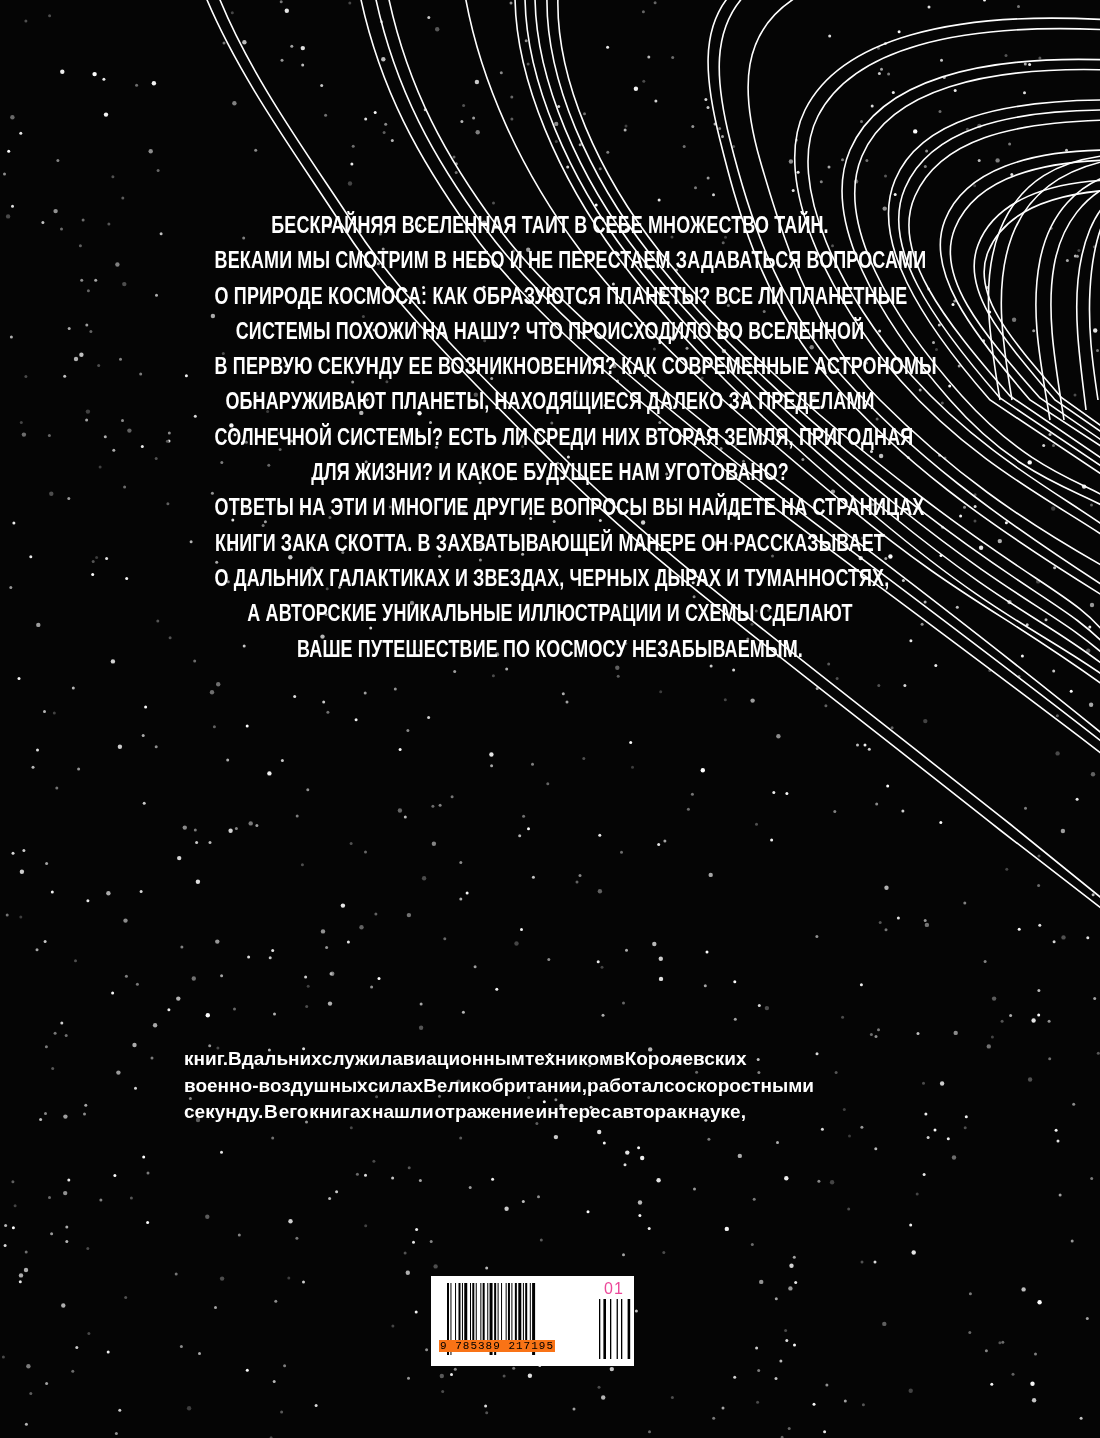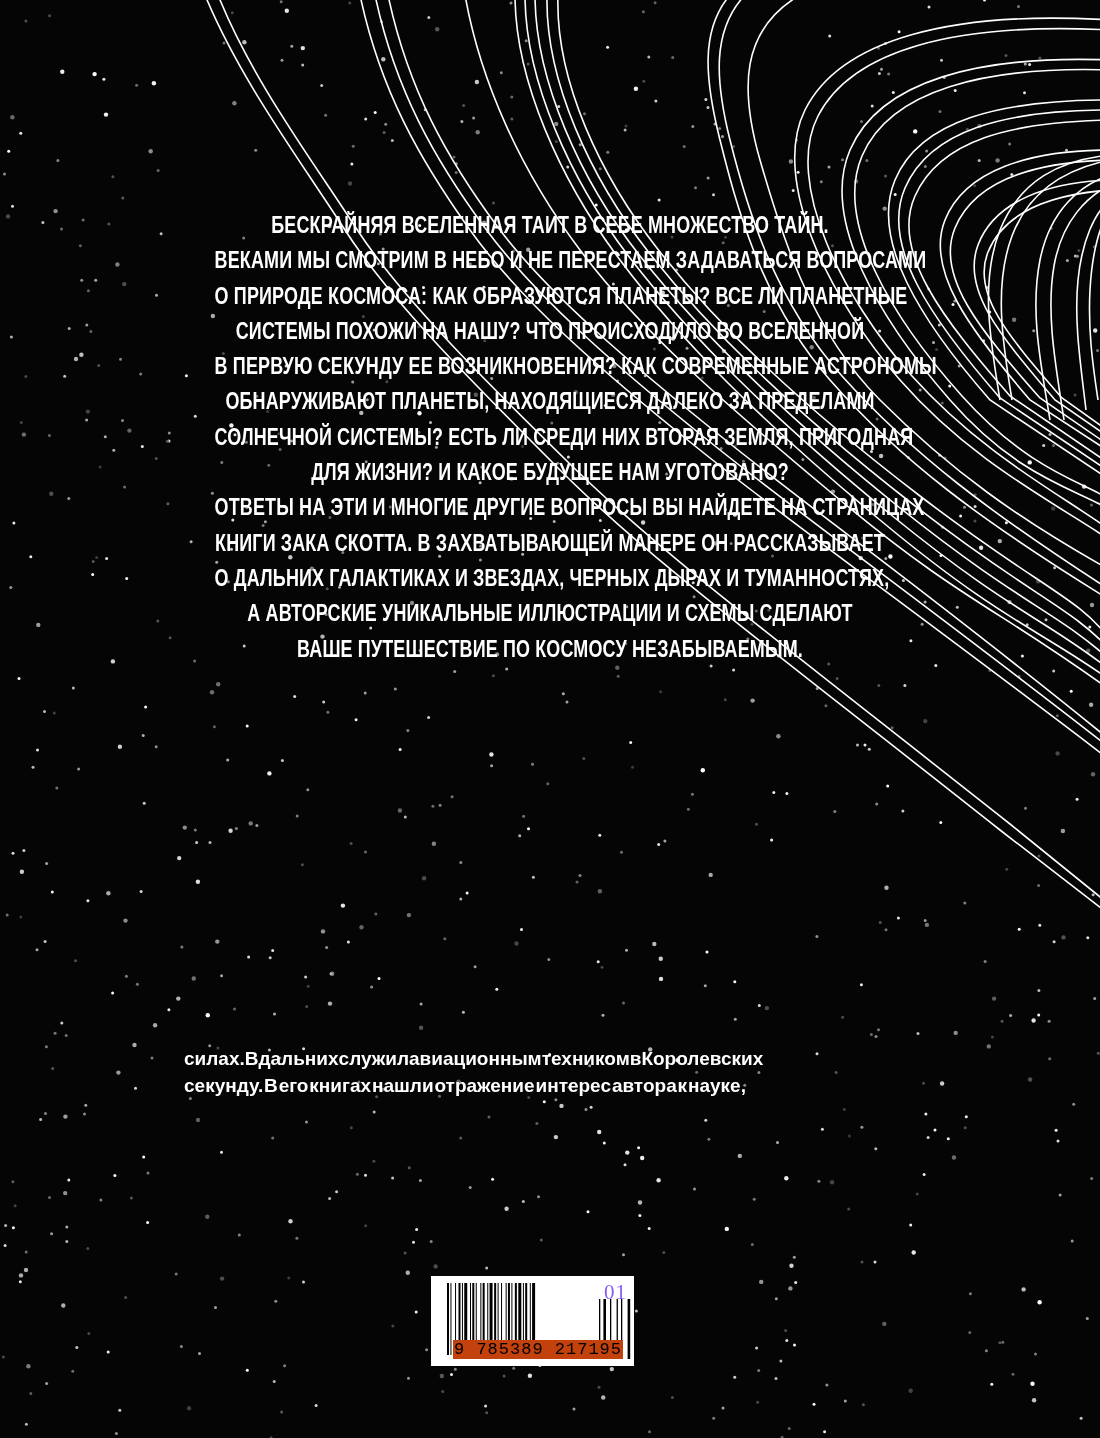--- a/index.html
+++ b/index.html
@@ -33,27 +33,27 @@
     text-align-last: left;
   }
   .bio .line { display: block; white-space: nowrap; }
   .bio .just { display: flex; justify-content: space-between; }
   .barcode {
     position: absolute; left: 431px; top: 1276px; width: 203px; height: 90px;
     background: #ffffff;
   }
   .barcode svg { position: absolute; left: 0; top: 0; }
   .barcode .digits {
-    position: absolute; left: 22px; top: 64px;
-    font-family: "Liberation Mono", monospace; font-size: 17px; color: #000;
-    letter-spacing: 1px; background: #c2410c; padding: 0 1px;
+    position: absolute; left: 8px; top: 64px;
+    font-family: "Liberation Mono", monospace; font-size: 11px; color: #000;
+    letter-spacing: 1px; background: #f97316; padding: 0 1px;
   }
   .barcode .addon-digits {
     position: absolute; left: 173px; top: 4px;
-    font-family: Liberation Serif, serif; font-size: 21px; color: #8b5cf6;
+    font-family: Liberation Sans, sans-serif; font-size: 16px; color: #ec4899;
     letter-spacing: 1px;
   }
 </style>
 </head>
 <body>
 
 <svg id="stars" viewBox="0 0 1100 1438">
     <circle cx="728.4" cy="305.6" r="1.5" fill="rgb(121,121,121)"></circle>
     <circle cx="935.0" cy="1130.0" r="1.5" fill="rgb(250,250,250)"></circle>
     <circle cx="1018.5" cy="6.4" r="1.5" fill="rgb(120,120,120)"></circle>
@@ -1007,28 +1007,36 @@
   <span class="line">для жизни? И какое будущее нам уготовано?</span>
   <span class="line">Ответы на эти и многие другие вопросы вы найдете на страницах</span>
   <span class="line">книги Зака Скотта. В захватывающей манере он рассказывает</span>
   <span class="line">о дальних галактиках и звездах, черных дырах и туманностях,</span>
   <span class="line">а авторские уникальные иллюстрации и схемы сделают</span>
   <span class="line">ваше путешествие по космосу незабываемым.</span>
 </div>
 
 <div class="bio">
   <span class="line just">
-      <span>силах.</span>
+      <span>книг.</span>
       <span>В</span>
       <span>дальних</span>
       <span>служил</span>
       <span>авиационным</span>
       <span>техником</span>
       <span>в</span>
       <span>Королевских</span>
+    </span>
+  <span class="line just">
+      <span>военно-воздушных</span>
+      <span>силах</span>
+      <span>Великобритании,</span>
+      <span>работал</span>
+      <span>со</span>
+      <span>скоростными</span>
     </span>
   <span class="line just">
       <span>секунду.</span>
       <span>В</span>
       <span>его</span>
       <span>книгах</span>
       <span>нашли</span>
       <span>отражение</span>
       <span>интерес</span>
       <span>автора</span>

